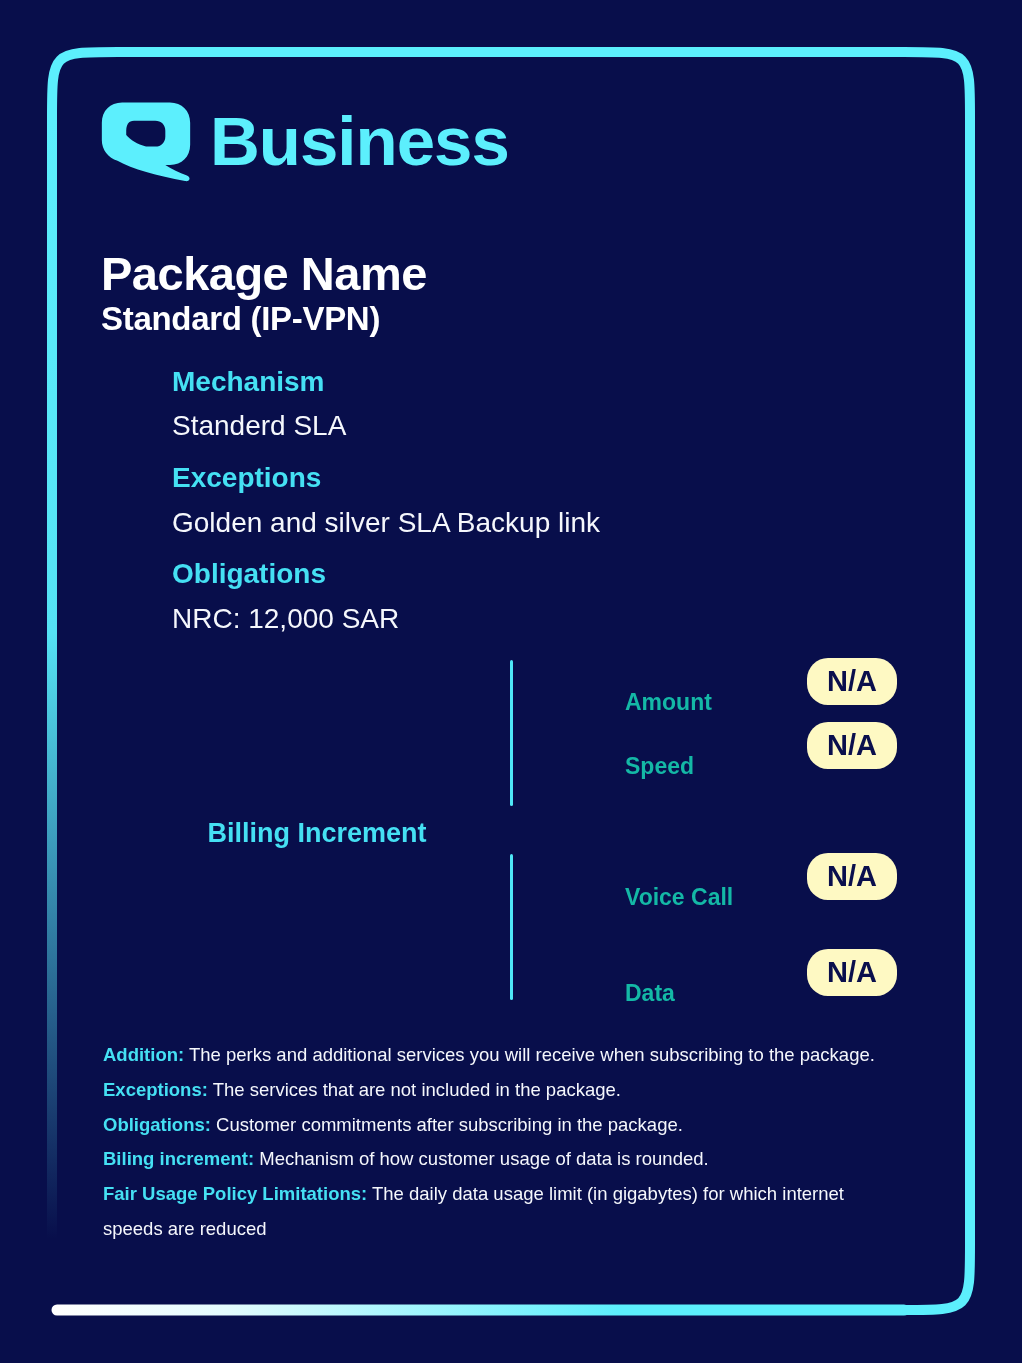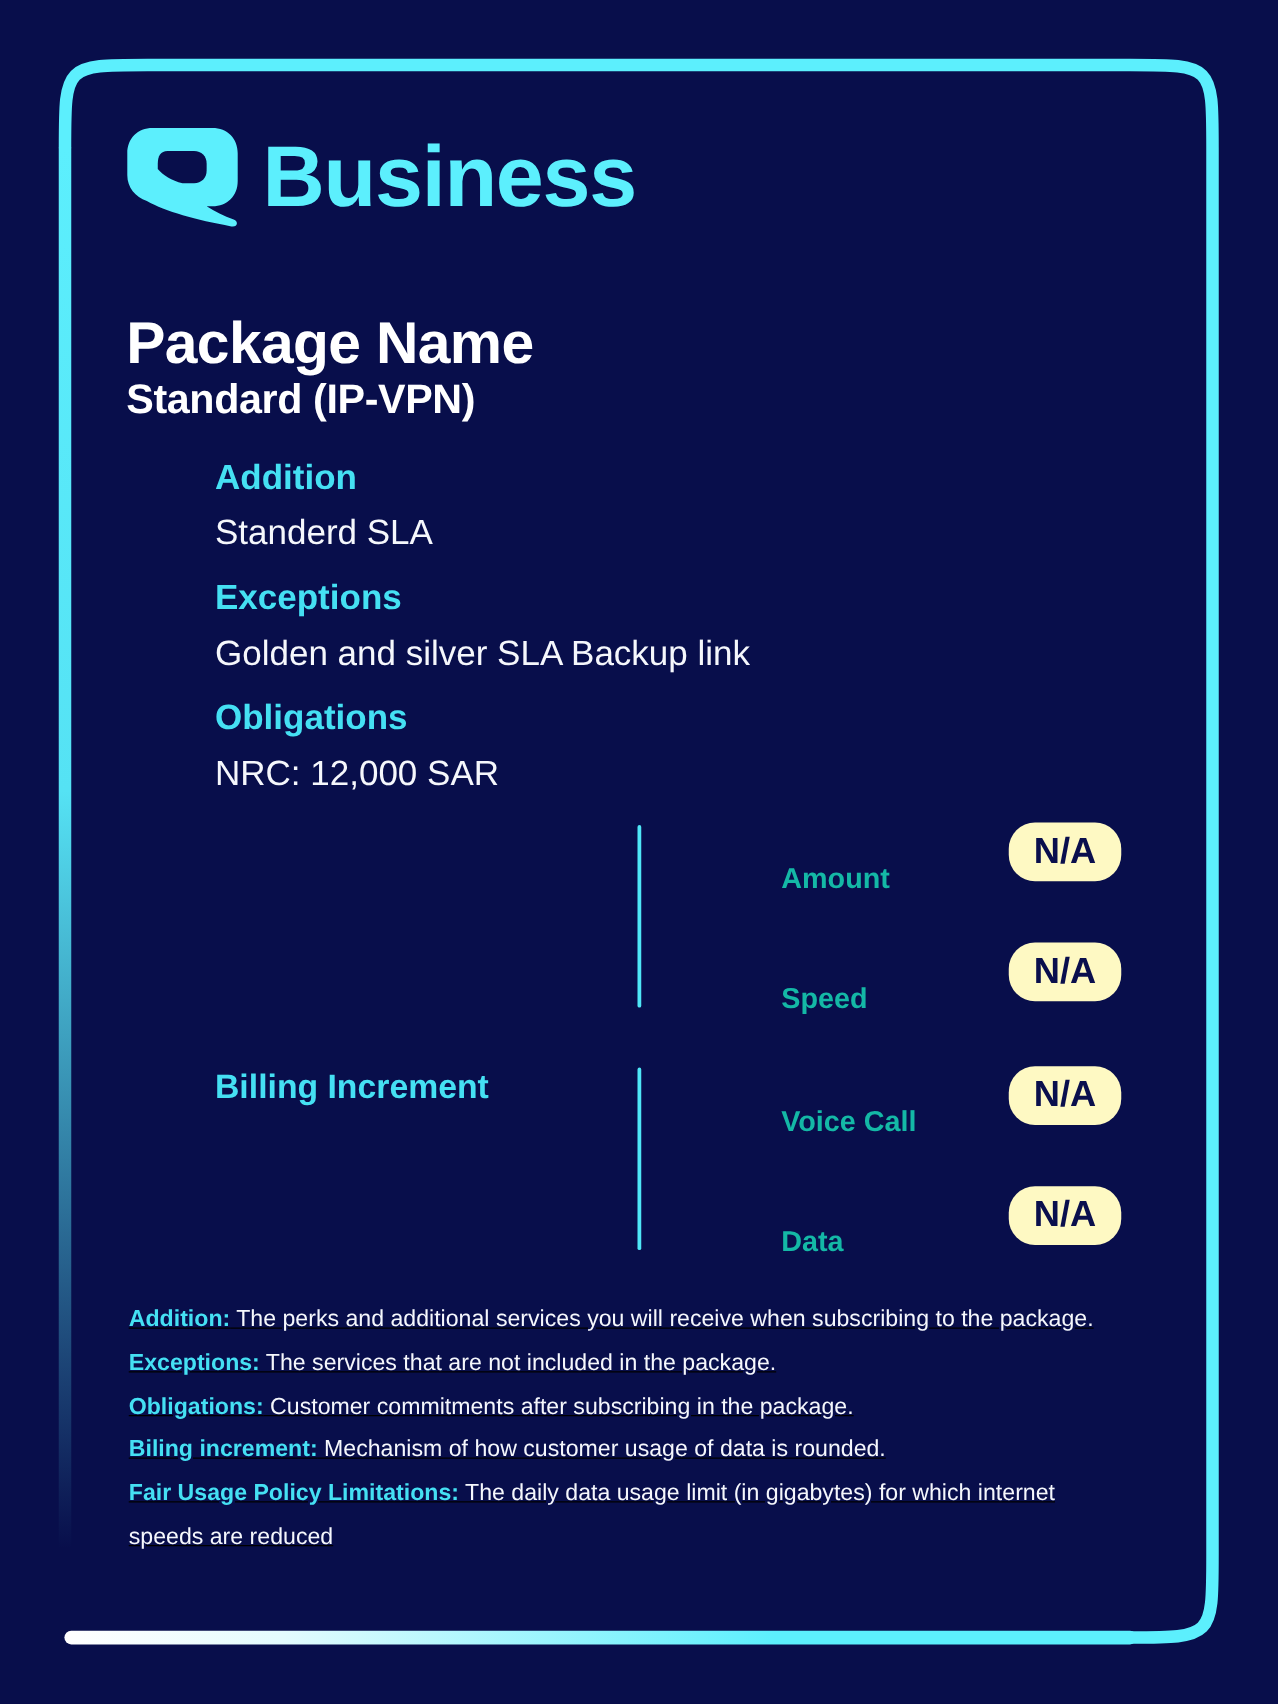--- a/index.html
+++ b/index.html
@@ -85,21 +85,21 @@
   .block-heading {
     position: absolute;
     left: 172px;
     width: 290px;
     color: #45E0F3;
     font-size: 27px;
     font-weight: 700;
     line-height: 38px;
   }
   .h-fup     { top: 656px; }
-  .h-billing { top: 850px; }
+  .h-billing { top: 814px; text-align: center; }
 
   .v-divider {
     position: absolute;
     left: 510px;
     width: 3px;
     background: #4FE7F7;
     border-radius: 2px;
   }
   .divider-fup     { top: 660px; height: 146px; }
   .divider-billing { top: 854px; height: 146px; }
@@ -107,21 +107,21 @@
   .matrix-row {
     position: absolute;
     left: 625px;
     width: 272px;
     height: 42px;
     display: flex;
     align-items: center;
     justify-content: space-between;
   }
   .row-amount { top: 660px; }
-  .row-speed  { top: 756px; }
+  .row-speed  { top: 724px; }
   .row-voice  { top: 855px; }
   .row-data   { top: 951px; }
 
   .row-label {
     color: #14b8a6;
     font-size: 23px;
     font-weight: 700;
     margin-top: 42px;
   }
   .pill {
@@ -138,21 +138,20 @@
   }
 
   
   .footnotes {
     position: absolute;
     left: 103px;
     top: 1038px;
     width: 800px;
     font-size: 18.5px;
     line-height: 34.8px;
-    text-decoration: underline;
   }
   .footnotes p { margin: 0; }
   .fn-label { color: #45E0F3; font-weight: 700; }
   .fn-text  { color: #F5F7FC; font-weight: 500; }
 </style>
 </head>
 <body>
 
 <div class="stage">
 
@@ -181,21 +180,21 @@
                C62 82 35 74.5 19 65.5 C9 62 2 53.5 2 43 V24 C2 11 11 2 24 2 Z"></path>
       <path fill="#080E4B" d="M37 22 H60 C66.5 22 71 26.5 71 33 V39 C71 45.5 66.5 50 60 50 H50
                C40.5 47.5 33 43 28.5 37.5 V33 C28.5 26.5 31 22 37 22 Z"></path>
     </svg>
     <div class="logo-word">Business</div>
   </div>
 
   <div class="pkg-title">Package Name</div>
   <div class="pkg-name">Standard (IP-VPN)</div>
 
-  <div class="section-heading h-addition">Addition</div>
+  <div class="section-heading h-addition">Mechanism</div>
   <div class="section-value v-addition">Standerd SLA</div>
 
   <div class="section-heading h-exceptions">Exceptions</div>
   <div class="section-value v-exceptions">Golden and silver SLA Backup link</div>
 
   <div class="section-heading h-obligations">Obligations</div>
   <div class="section-value v-obligations">NRC: 12,000 SAR</div>
 
   <div class="v-divider divider-fup"></div>
 

